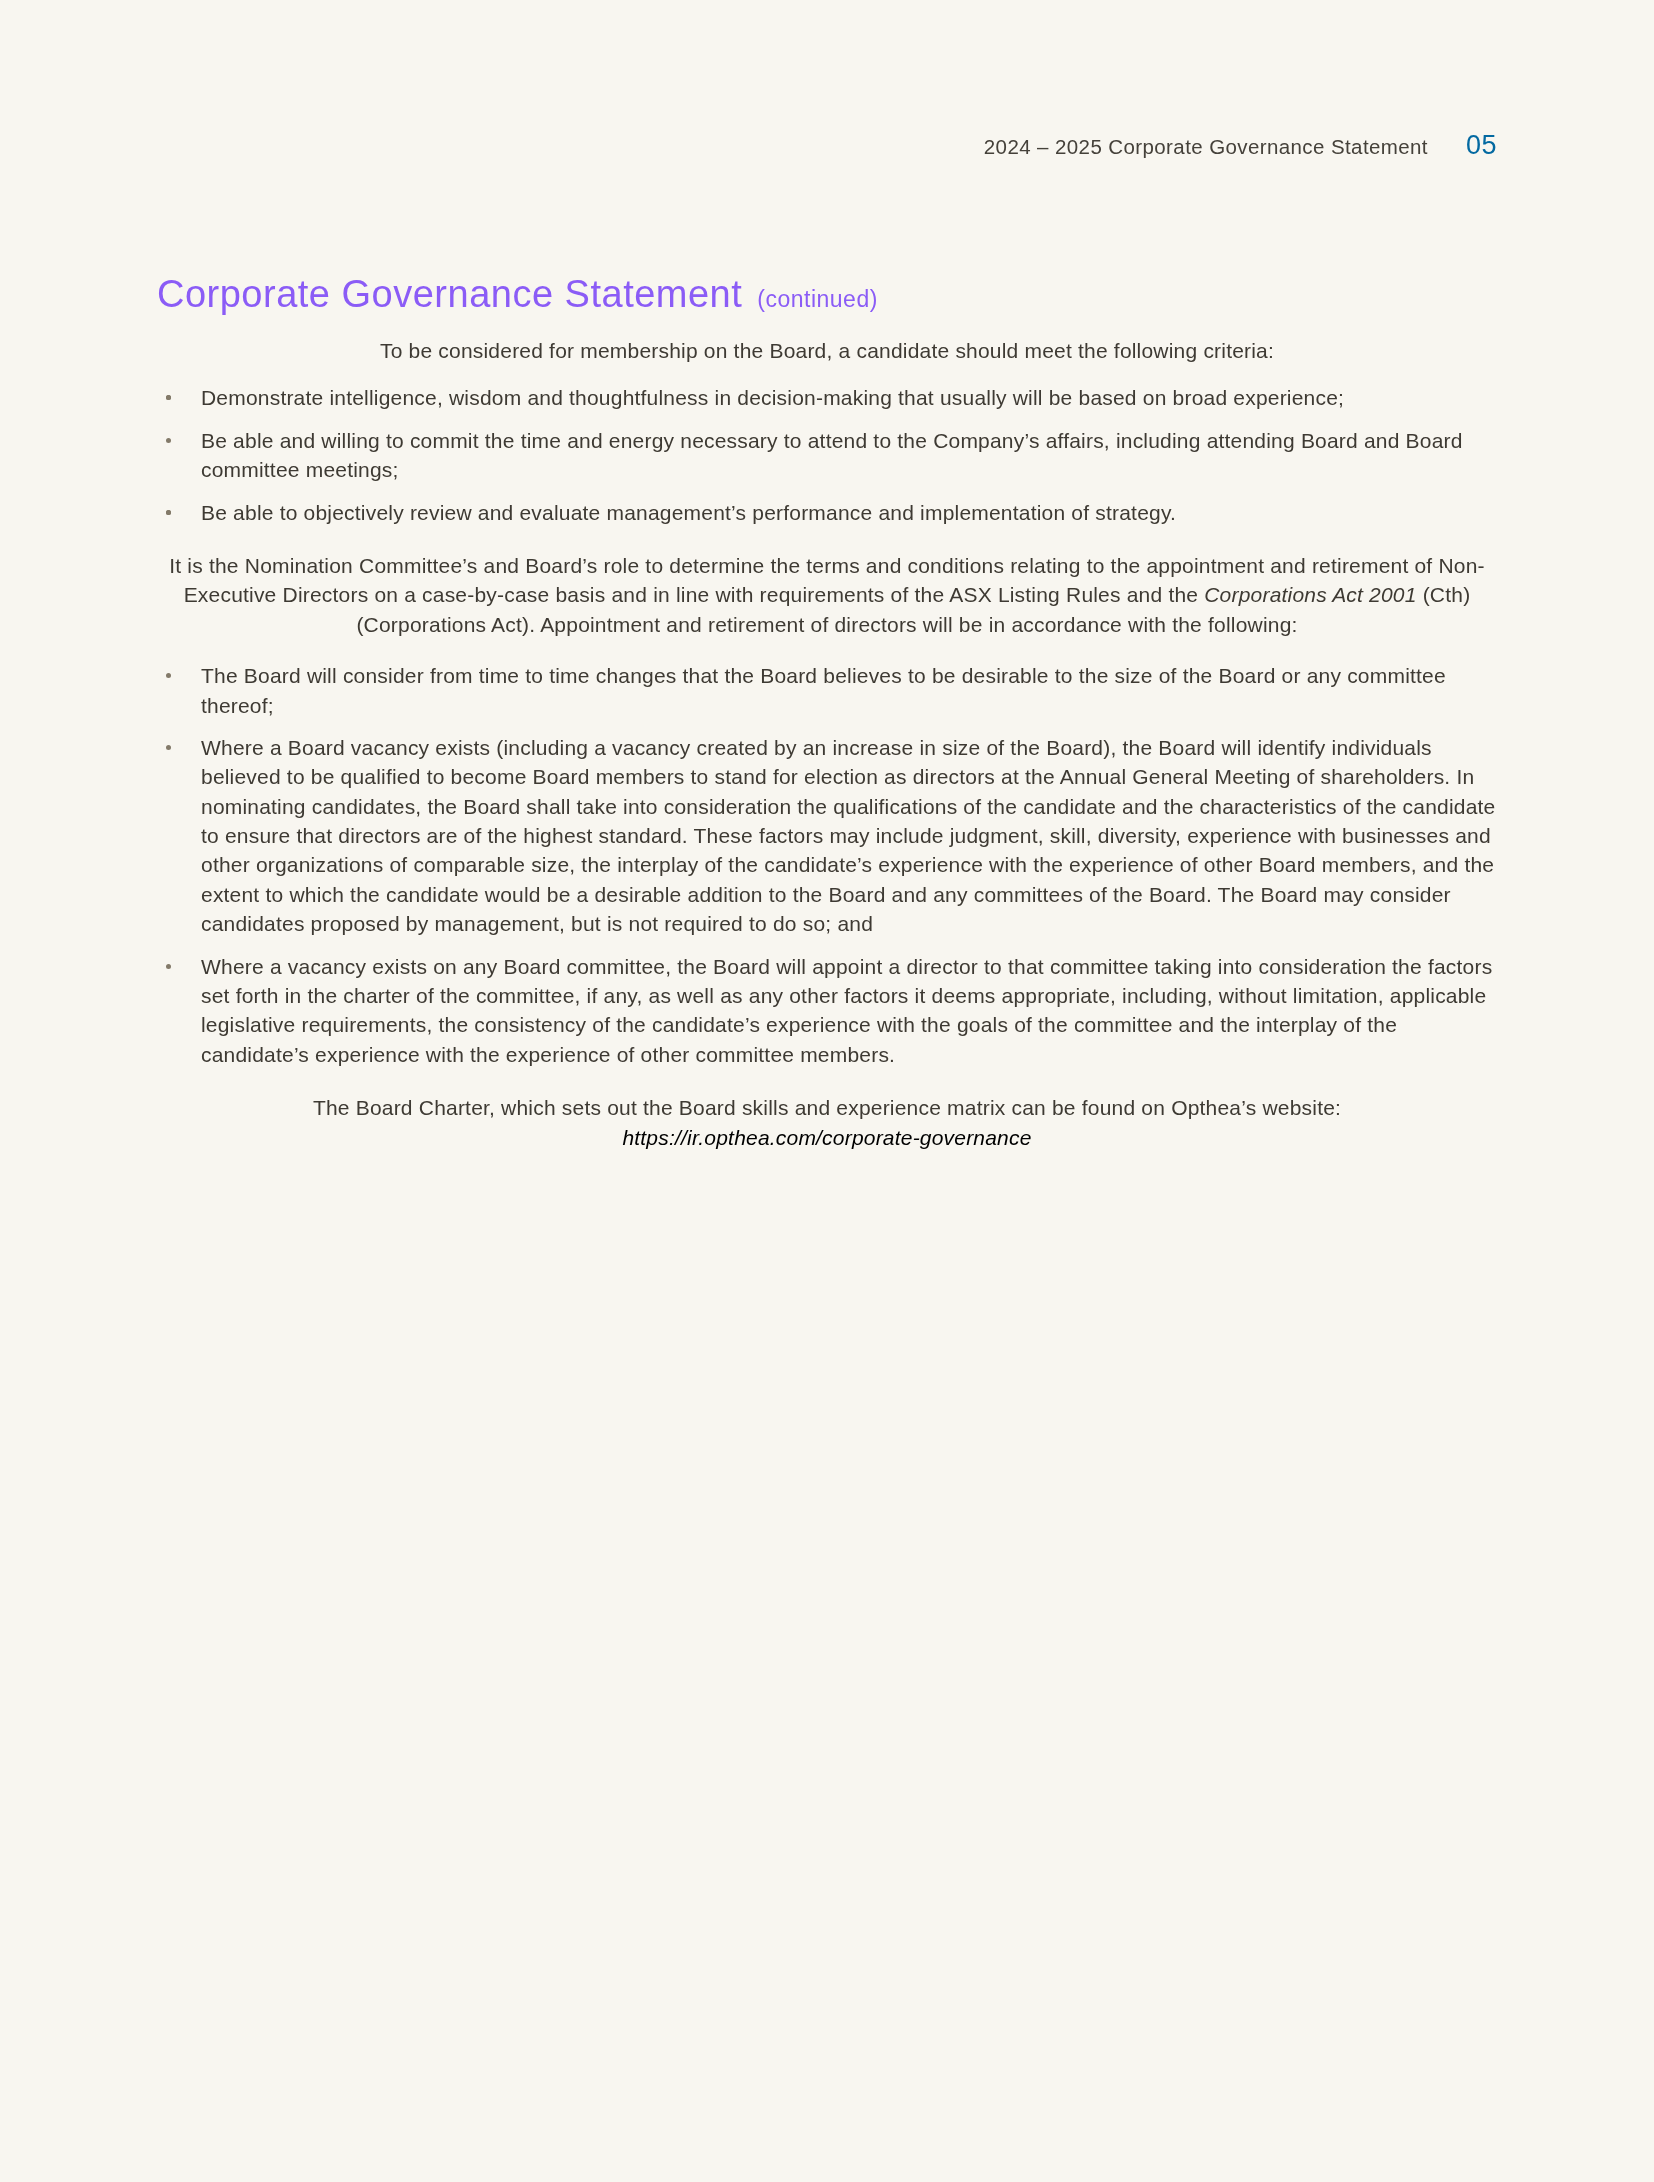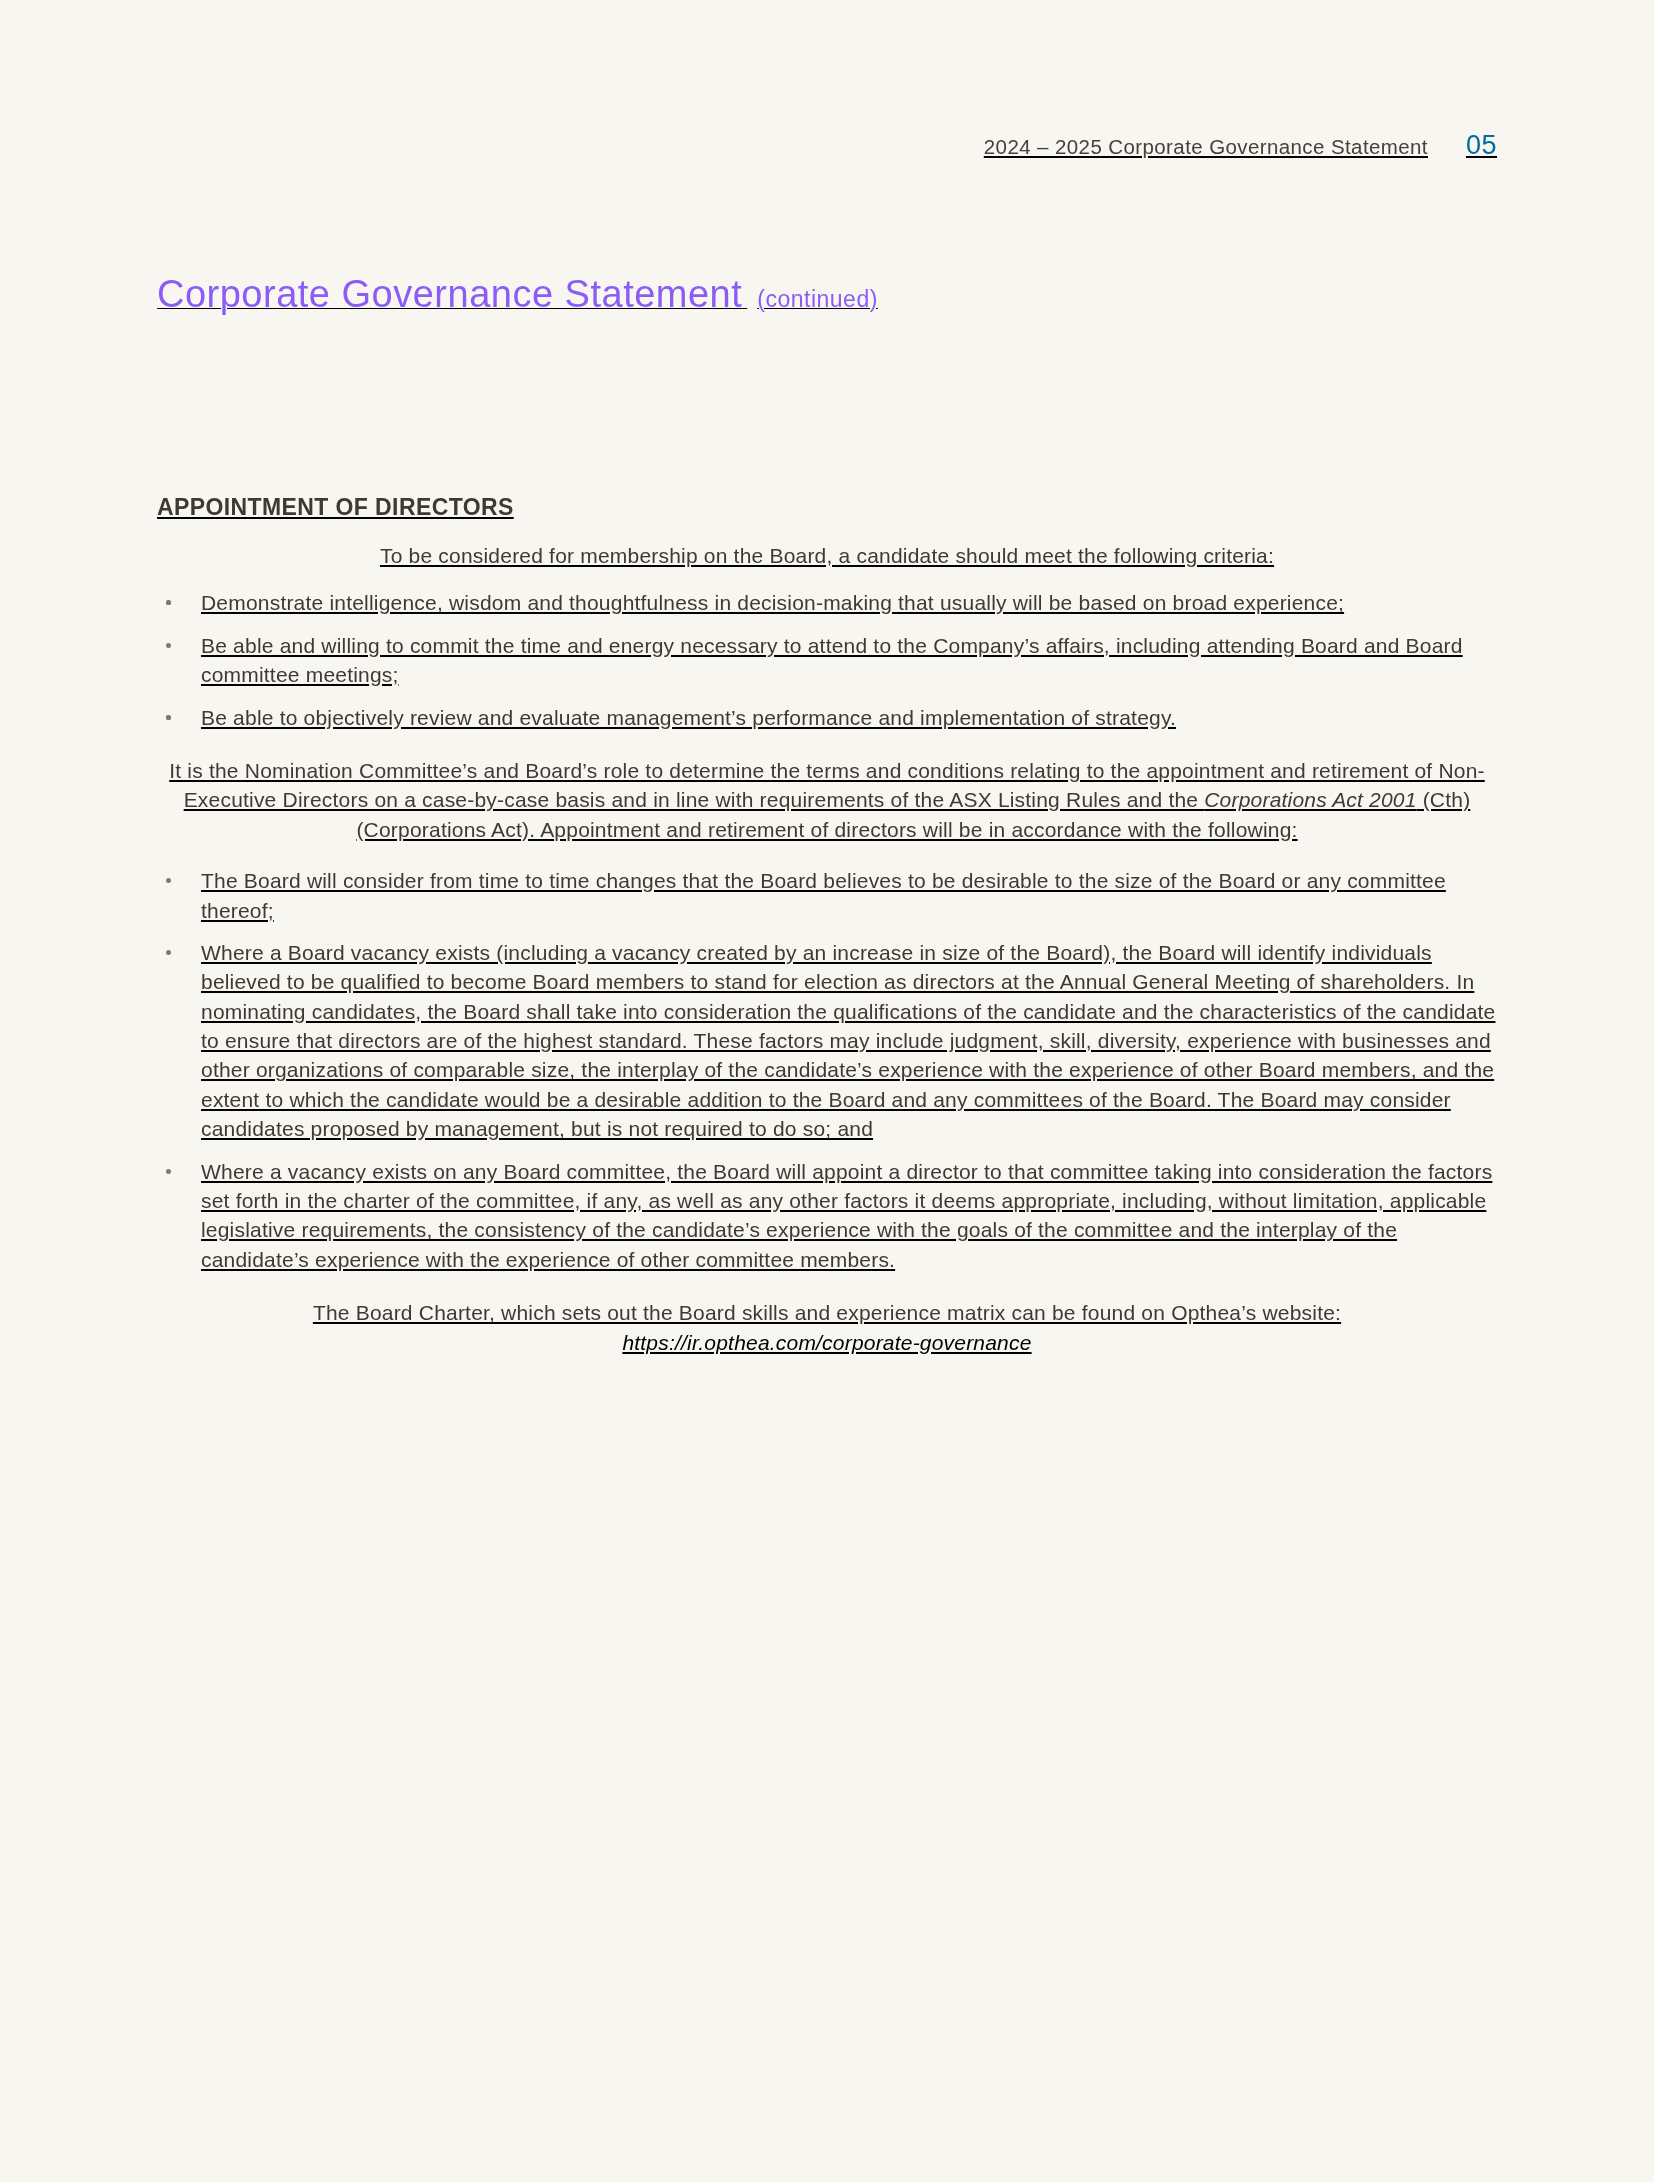--- a/index.html
+++ b/index.html
@@ -9,21 +9,20 @@
     font-family: "Liberation Sans", "DejaVu Sans", sans-serif;
   }
   .page {
     position: relative;
     width: 1654px;
     height: 2170px;
     margin: 0 auto;
     background: #f8f6f0;
     overflow: hidden;
     box-sizing: border-box;
-    text-decoration: underline;
   }
   .content {
     padding: 0 157px;
     box-sizing: border-box;
   }
   
   .page-header {
     display: flex;
     justify-content: flex-end;
     align-items: baseline;
@@ -121,21 +120,20 @@
     <div class="page-header">
       <span class="header-title">2024 – 2025 Corporate Governance Statement</span>
       <span class="page-number">05</span>
     </div>
 
     <div class="doc-title">
       <span class="doc-title-main">Corporate Governance Statement</span>
       <span class="doc-title-suffix">(continued)</span>
     </div>
 
-    <h2 class="section-heading">APPOINTMENT OF DIRECTORS</h2>
 
     <p class="body-text intro-para">To be considered for membership on the Board, a candidate should meet the following criteria:</p>
 
     <ul class="bullet-list">
       <li>
         <span class="bullet-dot"></span>
       </li>
       <li>
         <span class="bullet-dot"></span>
         <span>Demonstrate intelligence, wisdom and thoughtfulness in decision-making that usually will be based on broad experience;</span>

